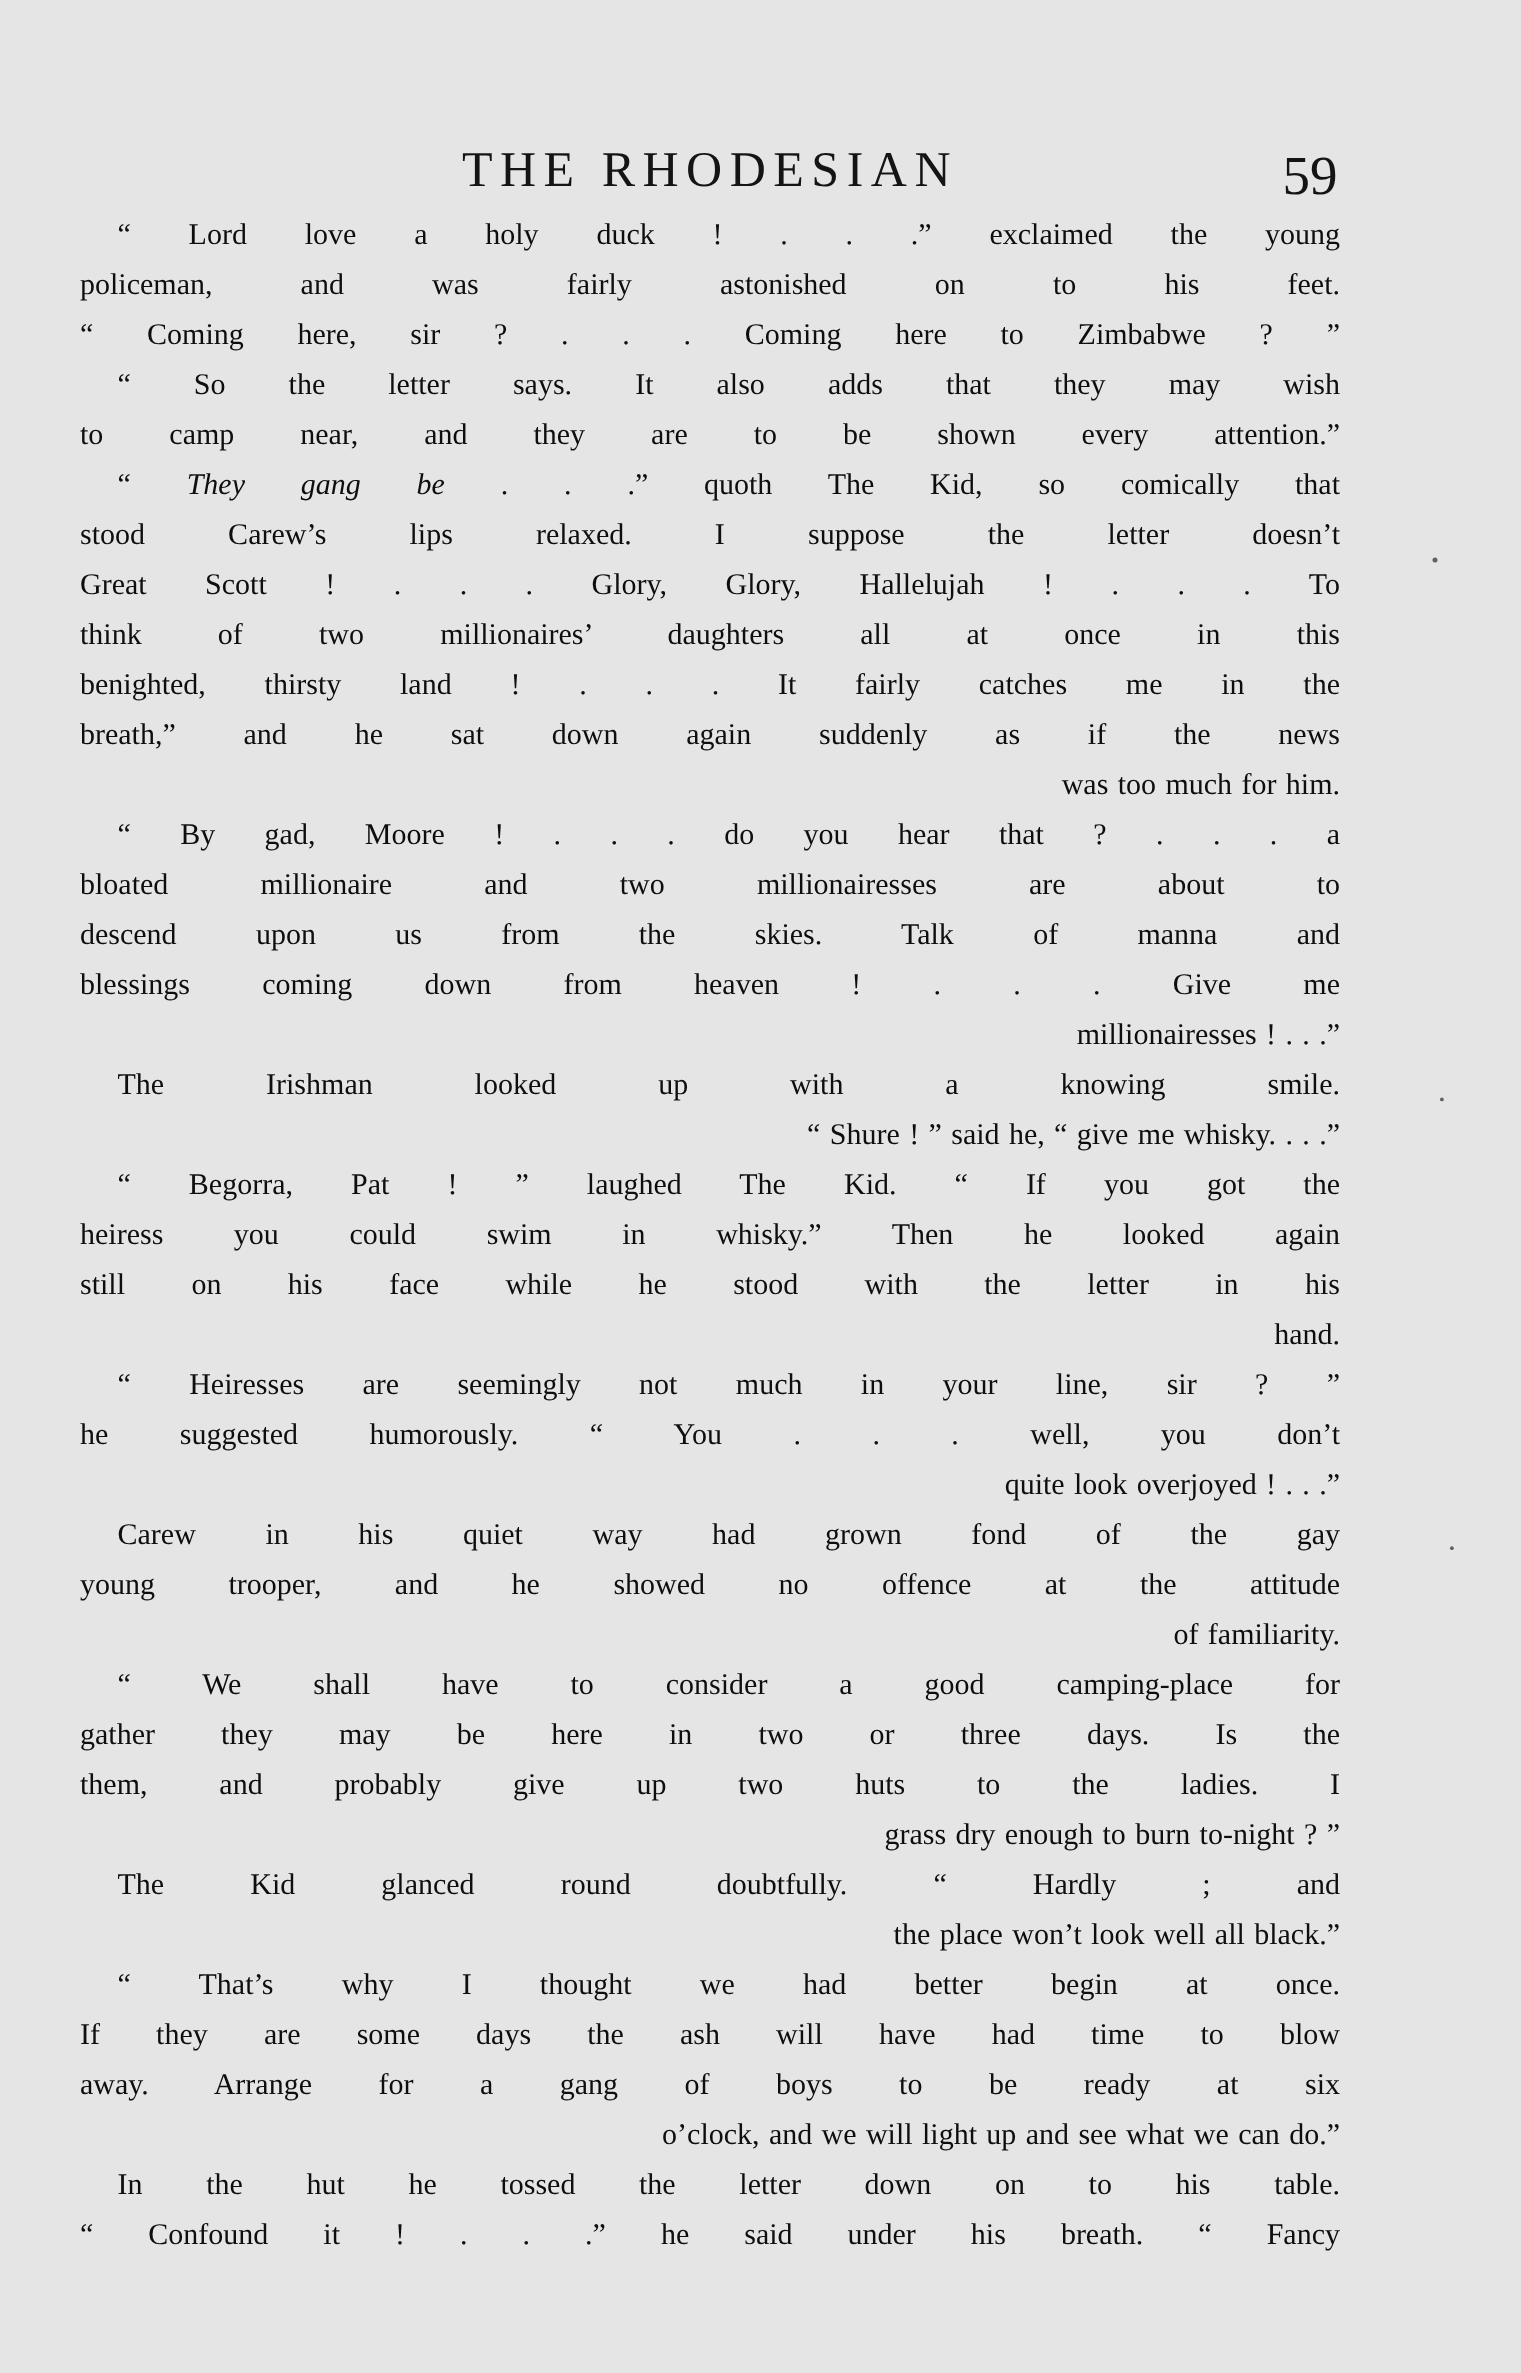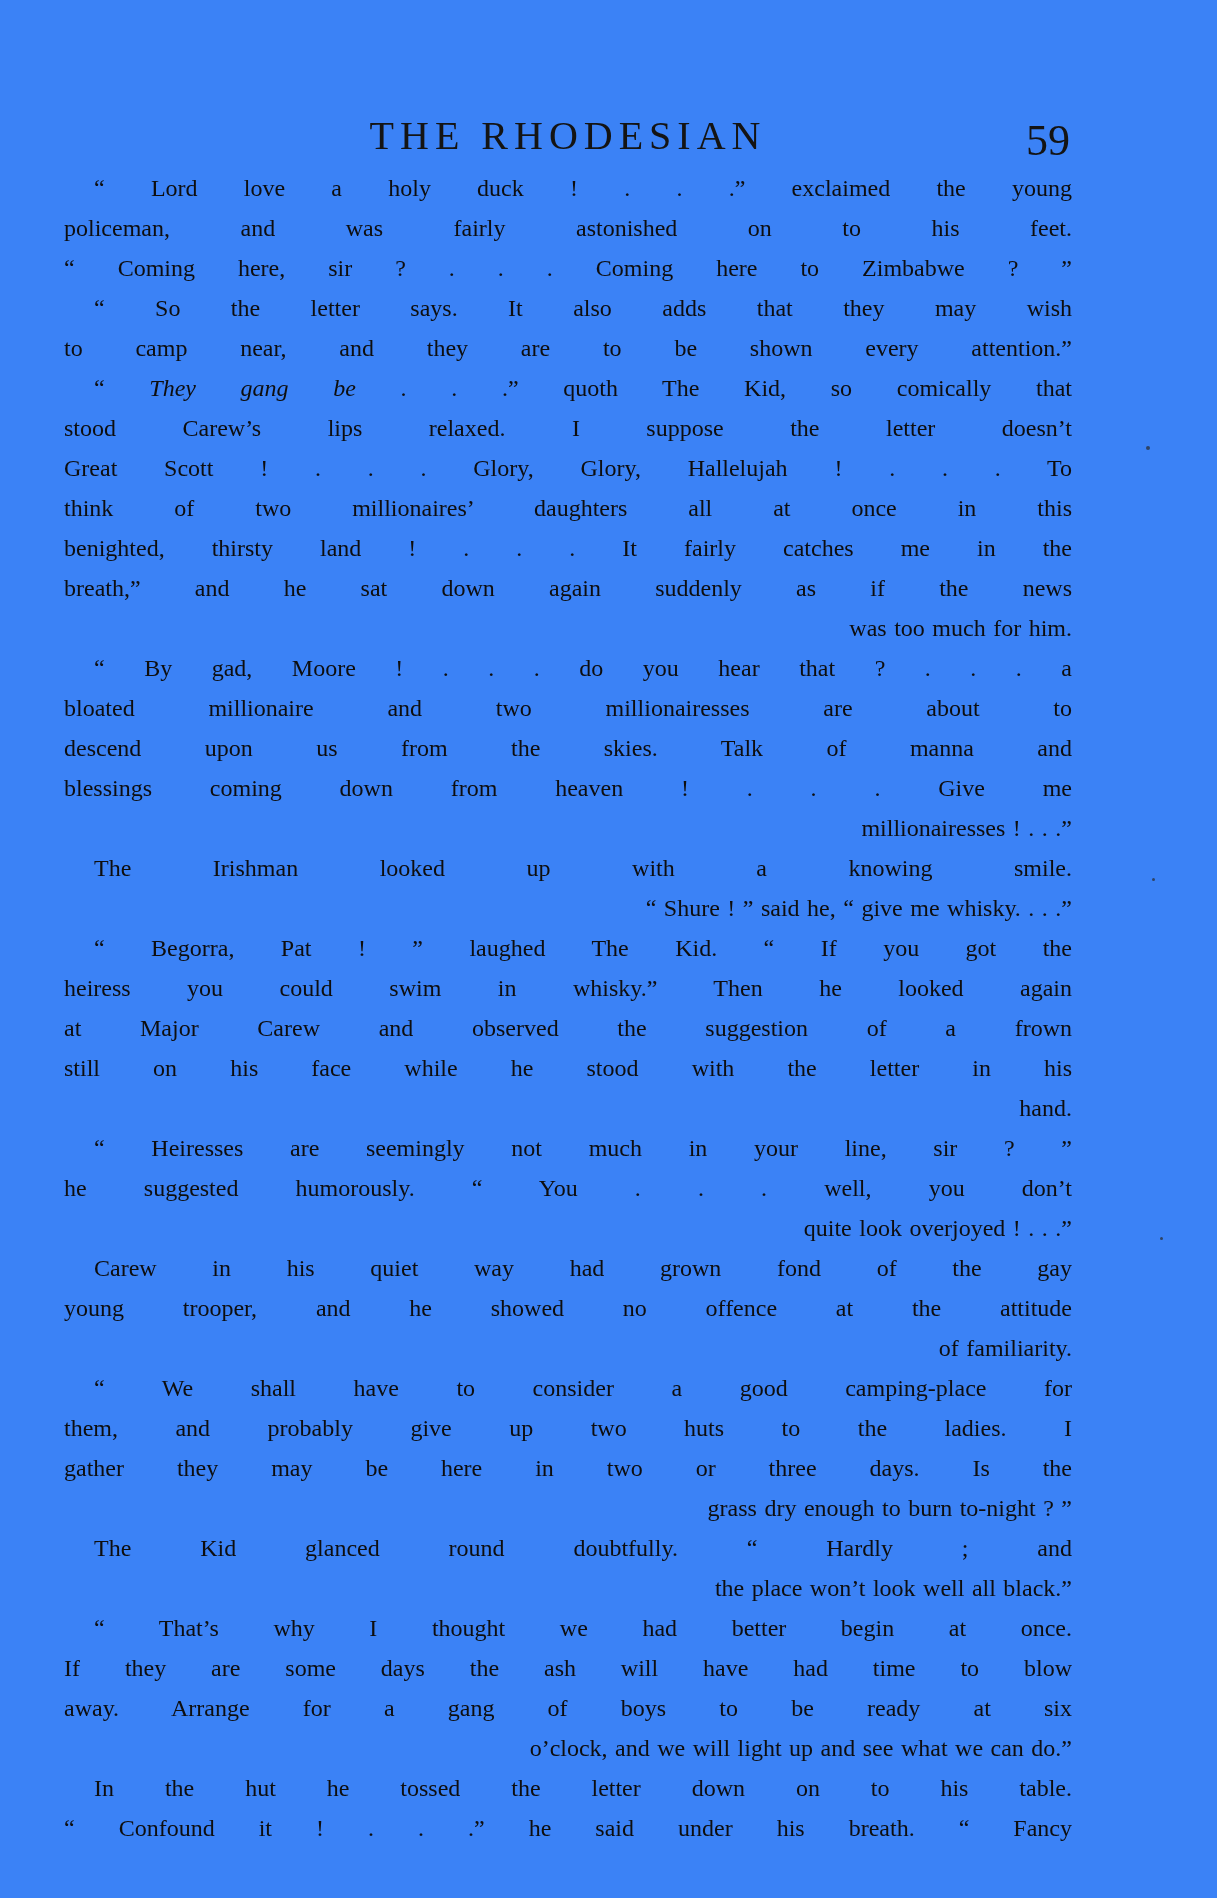--- a/index.html
+++ b/index.html
@@ -6,21 +6,21 @@
   body {
     width: 1217px; height: 1898px;
     background: #ffffff;
     font-family: "Liberation Serif", serif;
     color: #111111;
     position: relative;
     overflow: hidden;
   }
   .page {
     position: absolute; inset: 0;
-    background: #3b82f6;
+    background: #e5e5e5;
   }
   .header {
     position: absolute;
     left: 64px; top: 112px;
     width: 1008px; height: 50px;
   }
   .running-title {
     position: absolute;
     left: 0; right: 0; top: 0;
     text-align: center;
@@ -87,32 +87,31 @@
       <div class="line">was too much for him.</div>
       <div class="line indent just">“ By gad, Moore ! . . . do you hear that ? . . . a</div>
       <div class="line just">bloated millionaire and two millionairesses are about to</div>
       <div class="line just">descend upon us from the skies.  Talk of manna and</div>
       <div class="line just">blessings coming down from heaven ! . . . Give me</div>
       <div class="line">millionairesses ! . . .”</div>
       <div class="line indent just">The Irishman looked up with a knowing smile.</div>
       <div class="line">“ Shure ! ” said he, “ give me whisky. . . .”</div>
       <div class="line indent just">“ Begorra, Pat ! ” laughed The Kid.  “ If you got the</div>
       <div class="line just">heiress you could swim in whisky.”  Then he looked again</div>
-      <div class="line just">at Major Carew and observed the suggestion of a frown</div>
       <div class="line just">still on his face while he stood with the letter in his</div>
       <div class="line">hand.</div>
       <div class="line indent just">“ Heiresses are seemingly not much in your line, sir ? ”</div>
       <div class="line just">he suggested humorously.  “ You . . . well, you don’t</div>
       <div class="line">quite look overjoyed ! . . .”</div>
       <div class="line indent just">Carew in his quiet way had grown fond of the gay</div>
       <div class="line just">young trooper, and he showed no offence at the attitude</div>
       <div class="line">of familiarity.</div>
       <div class="line indent just">“  We shall have to consider a good camping-place for</div>
+      <div class="line just">gather they may be here in two or three days.  Is the</div>
       <div class="line just">them, and probably give up two huts to the ladies.  I</div>
-      <div class="line just">gather they may be here in two or three days.  Is the</div>
       <div class="line">grass dry enough to burn to-night ? ”</div>
       <div class="line indent just">The Kid glanced round doubtfully.  “ Hardly ; and</div>
       <div class="line">the place won’t look well all black.”</div>
       <div class="line indent just">“ That’s why I thought we had better begin at once.</div>
       <div class="line just">If they are some days the ash will have had time to blow</div>
       <div class="line just">away.  Arrange for a gang of boys to be ready at six</div>
       <div class="line">o’clock, and we will light up and see what we can do.”</div>
       <div class="line indent just">In the hut he tossed the letter down on to his table.</div>
       <div class="line just">“ Confound it ! . . .” he said under his breath.  “ Fancy</div>
     </div>

